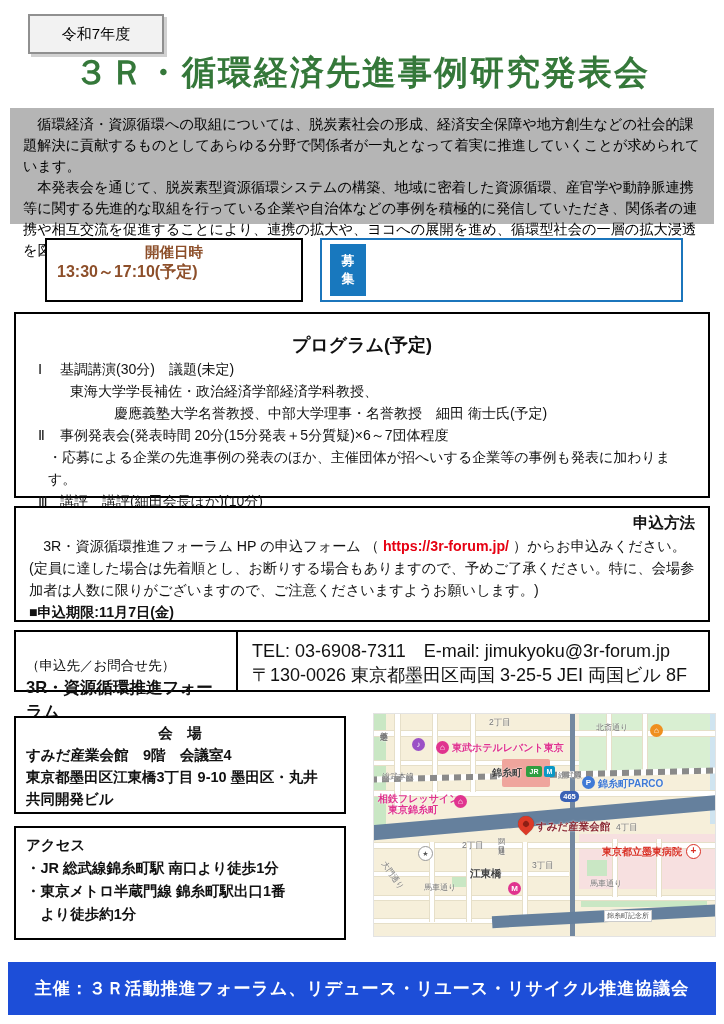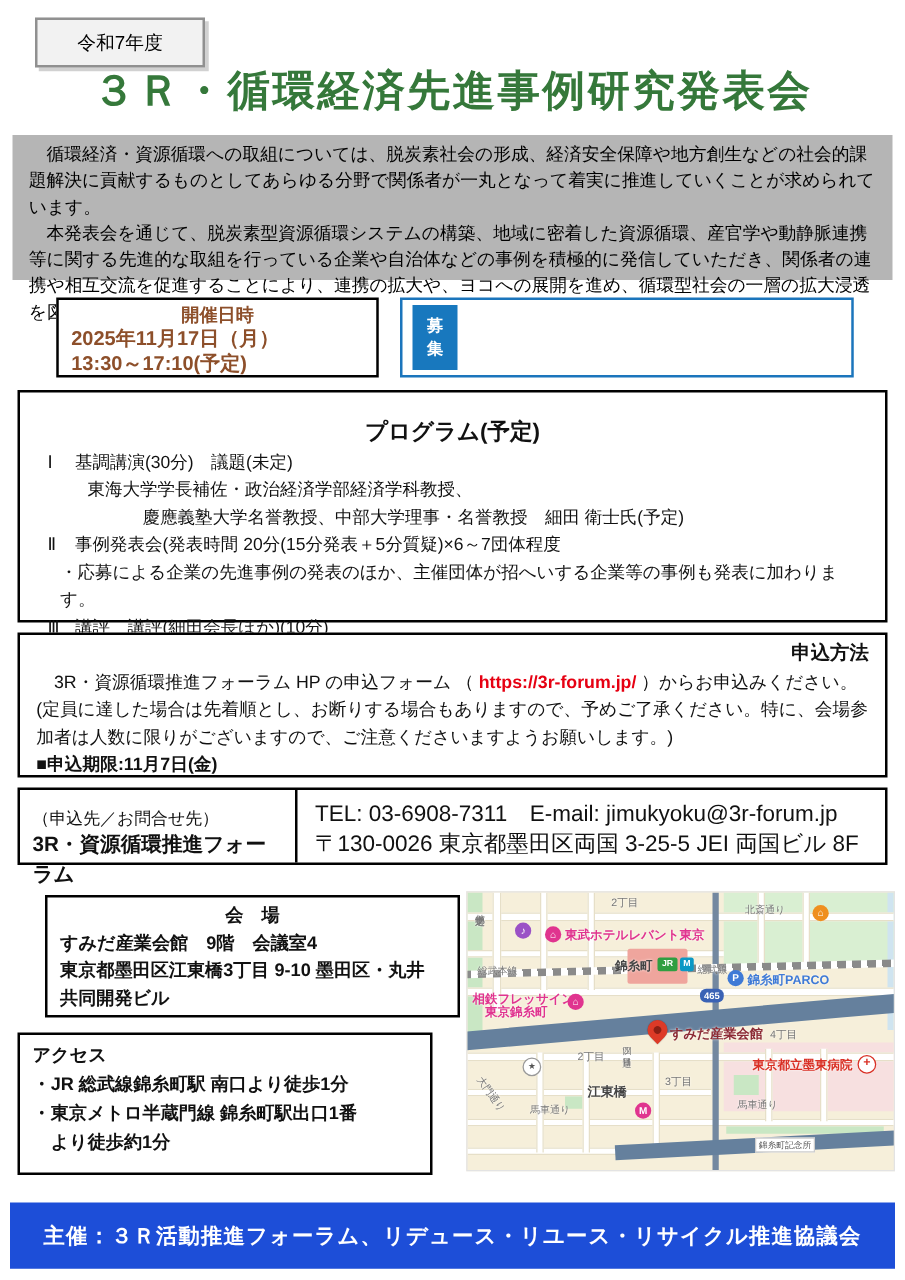--- a/index.html
+++ b/index.html
@@ -44,27 +44,27 @@
   .pgm-note { color:#e60012; font-weight:bold; margin-left:62px; }
 
   
   .apl-box { left:14px; top:506px; width:696px; height:116px; padding:3px 13px; font-size:14.2px; line-height:22px; }
   .apl-title { text-align:right; font-weight:bold; font-size:15.5px; line-height:24px; }
   .apl-url { color:#e60012; font-weight:bold; }
   .apl-deadline { font-weight:bold; }
 
   
   .ct-box { left:14px; top:630px; width:696px; height:62px; display:flex; }
-  .ct-left { width:222px; border-right:2px solid #000; padding:14px 10px; box-sizing:border-box; }
+  .ct-left { width:222px; border-right:2px solid #000; padding:25px 10px; box-sizing:border-box; }
   .ct-heading { font-size:13.5px; line-height:18px; }
   .ct-org { font-size:16.5px; font-weight:bold; line-height:24px; }
   .ct-right { flex:1; padding:7px 14px; font-size:18px; line-height:24px; }
 
   
-  .vn-box { left:14px; top:716px; width:332px; height:98px; padding:4px 10px; font-size:14.5px; line-height:22px; font-weight:600;margin-left:22px; }
+  .vn-box { left:14px; top:716px; width:332px; height:98px; padding:4px 10px; font-size:14.5px; line-height:22px; font-weight:600; }
   .vn-title { text-align:center; font-weight:600; }
   .ac-box { left:14px; top:826px; width:332px; height:114px; padding:6px 10px; font-size:14.5px; line-height:23px; font-weight:600; }
 
   
   .map { left:373px; top:713px; width:341px; height:222px; background:#f6efda; overflow:hidden;
     position:absolute; border:1px solid #e3e3e3; }
   .mz { position:absolute; }
   .road-h { position:absolute; background:#fff; border-top:1px solid #e6dfc8; border-bottom:1px solid #e6dfc8; }
   .road-v { position:absolute; background:#fff; border-left:1px solid #e6dfc8; border-right:1px solid #e6dfc8; }
   .ml { position:absolute; color:#777; font-size:8.5px; white-space:nowrap; text-shadow:0 0 2px #fff; }
@@ -104,21 +104,20 @@
   </div>
   <div class="abs main-title">３Ｒ・循環経済先進事例研究発表会</div>
 
   <div class="intro-box">
     <div>　循環経済・資源循環への取組については、脱炭素社会の形成、経済安全保障や地方創生などの社会的課題解決に貢献するものとしてあらゆる分野で関係者が一丸となって着実に推進していくことが求められています。</div>
     <div>　本発表会を通じて、脱炭素型資源循環システムの構築、地域に密着した資源循環、産官学や動静脈連携等に関する先進的な取組を行っている企業や自治体などの事例を積極的に発信していただき、関係者の連携や相互交流を促進することにより、連携の拡大や、ヨコへの展開を進め、循環型社会の一層の拡大浸透を図ります。</div>
   </div>
 
   <div class="box dt-box">
     <div class="dt-heading">開催日時</div>
-    <div class="dt-line">2025年11月17日（月）</div>
     <div class="dt-line">13:30～17:10(予定)</div>
   </div>
 
   <div class="box rc-box">
     <div class="rc-badge">
       <span>募</span>
       <span>集</span>
     </div>
   </div>
 

